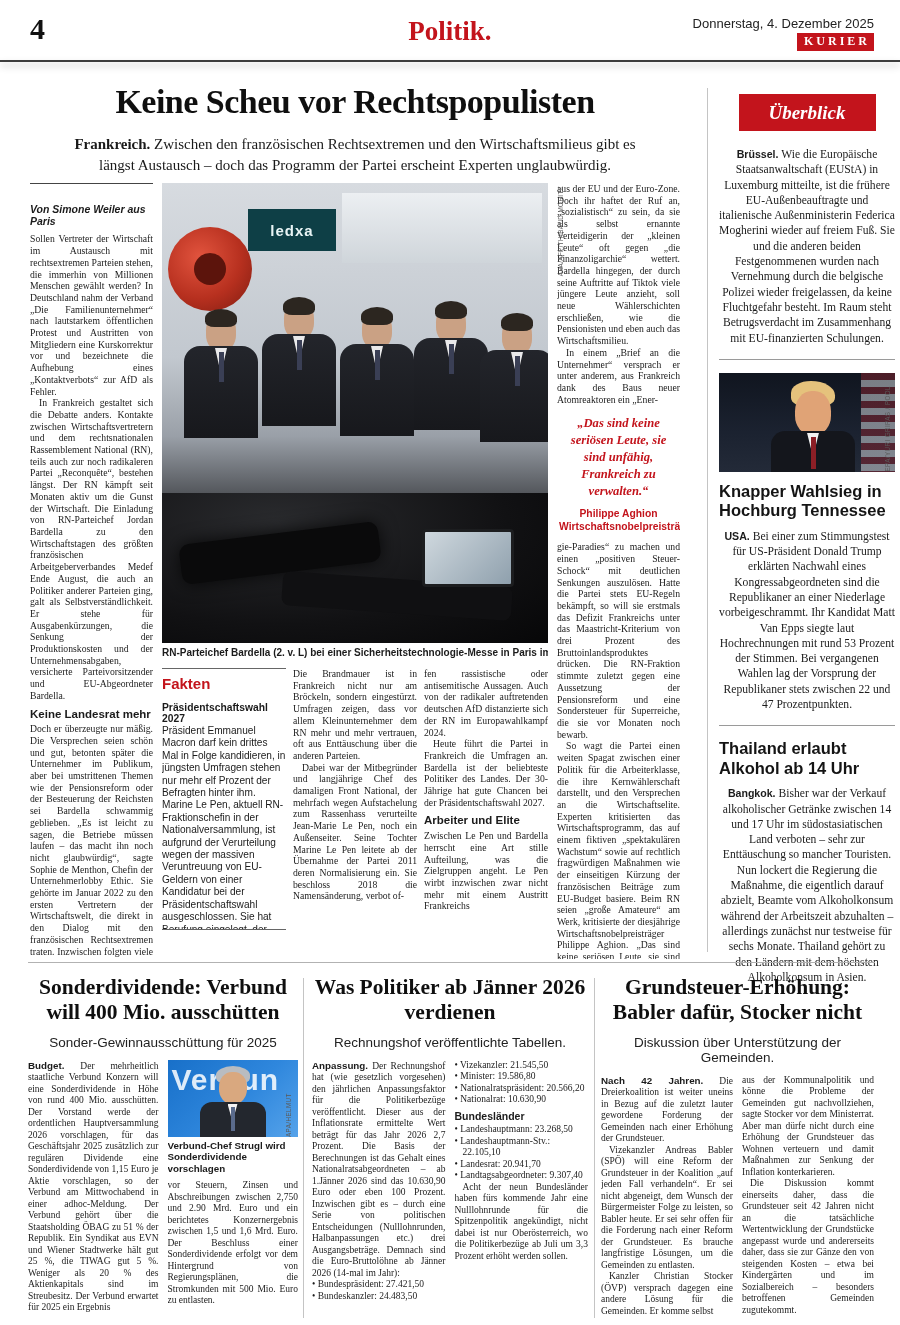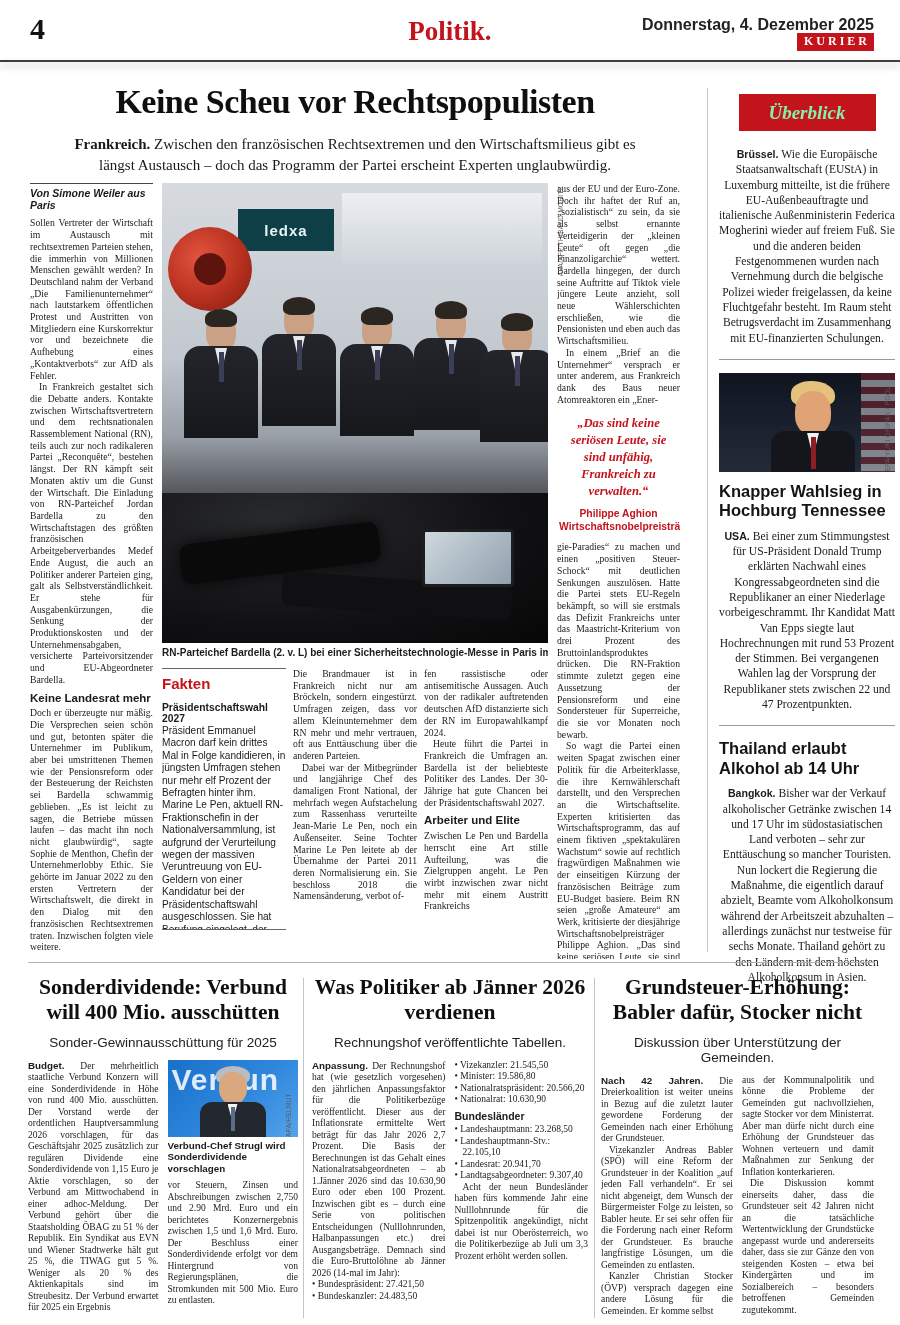--- a/index.html
+++ b/index.html
@@ -6,49 +6,49 @@
   html, body { background:#fff; }
   body {
     width: 900px; height: 1325px; position: relative; overflow: hidden;
     font-family: "Liberation Serif", serif; color:#1b1b1b;
   }
   
   .pagenum { position:absolute; left:30px; top:12px; font-size:30px; font-weight:bold; color:#111; }
   .section-title { position:absolute; left:0; right:0; top:16px; text-align:center;
     font-size:27px; font-weight:600; color:#c3141c; }
   .dateline { position:absolute; right:26px; top:16px; font-family:"Liberation Sans",sans-serif;
-    font-size:16px; font-weight:bold; color:#222; }
+    font-size:13px; font-weight:normal; color:#222; }
   .brandbox { position:absolute; right:26px; top:33px; background:#c3141c; color:#fff;
     font-family:"Liberation Serif",serif; font-weight:bold; font-size:12px;
     letter-spacing:3px; padding:1px 4px 2px 7px; }
   .header-rule { position:absolute; left:0; right:0; top:60px; height:2px; background:#3c3c3c;
     box-shadow:0 4px 7px rgba(0,0,0,0.28); }
 
   
   .main-head { position:absolute; left:30px; top:84px; width:650px; text-align:center; }
   .main-head h1 { font-size:34px; line-height:1.05; font-weight:bold; color:#0f0f0f; letter-spacing:-0.5px; }
   .lede { margin:14px auto 0; max-width:600px; font-size:15px; line-height:1.45; color:#1a1a1a; }
   .lede b { font-weight:bold; }
 
   .main-body { position:absolute; left:30px; top:183px; width:650px; height:776px;
     display:flex; gap:9px; overflow:hidden; }
   .ncol { width:123px; flex:0 0 123px; font-size:9.7px; line-height:11.7px; text-align:justify;
     overflow:hidden; }
   .ncol p { text-indent:9px; hyphens:auto; }
   .ncol p.nofirst { text-indent:0; }
   .byline { font-family:"Liberation Sans",sans-serif; font-style:italic; font-weight:bold;
-    font-size:10.5px; border-top:1px solid #444; padding:4px 0 6px; text-align:left; }
+    font-size:10.5px; border-top:1px solid #444; padding:20px 0 6px; text-align:left; }
   .colsub { font-family:"Liberation Sans",sans-serif; font-weight:bold; font-size:11.5px;
     text-align:left; margin:7px 0 3px; text-indent:0; }
 
   .mid { width:386px; flex:0 0 386px; position:relative; }
   .photo-main { width:386px; height:460px; position:relative; overflow:hidden;
     background:linear-gradient(180deg,#d7dbe0 0%,#c2c8cf 38%,#9aa0a8 55%,#3a3c40 72%,#141416 88%,#0c0c0d 100%); }
   .ph-panel { position:absolute; background:linear-gradient(180deg,#eceff2,#cfd5da); }
-  .ph-sign { position:absolute; left:76px; top:26px; width:96px; height:42px; background:#0e3f46;
+  .ph-sign { position:absolute; left:86px; top:26px; width:88px; height:42px; background:#0e3f46;
     color:#e8f4f5; font-family:"Liberation Sans",sans-serif; font-size:15px; font-weight:bold;
     display:flex; align-items:center; justify-content:center; letter-spacing:1px; }
   .ph-red-machine { position:absolute; left:6px; top:44px; width:84px; height:84px; border-radius:50%;
     background:radial-gradient(circle at 38% 36%, #e2543e 0%, #b7301f 55%, #7e1c11 100%); }
   .ph-red-machine:after { content:""; position:absolute; left:26px; top:26px; width:32px; height:32px;
     border-radius:50%; background:#5c140c; }
   .person { position:absolute; }
   .p-head { width:30px; height:38px; border-radius:46% 46% 42% 42%; background:#caa184; position:relative; margin:0 auto; }
   .p-hair { position:absolute; left:-1px; top:-4px; width:32px; height:18px; border-radius:50% 50% 30% 30%; background:#2c2620; }
   .p-body { width:74px; height:92px; margin:-5px auto 0; border-radius:16px 16px 0 0;
@@ -85,21 +85,21 @@
   .vcredit { position:absolute; writing-mode:vertical-rl; transform:rotate(180deg);
     font-family:"Liberation Sans",sans-serif; font-size:6.3px; color:#5a5a5a; letter-spacing:.4px; }
   .credit-mainphoto { left:557px; top:186px; }
   .credit-trump { left:884px; top:386px; }
 
   
   .v-rule-main { position:absolute; left:707px; top:88px; width:1px; height:864px; background:#c4c4c4; }
   .sidebar { position:absolute; left:719px; top:88px; width:176px; }
   .overview-box { width:137px; height:37px; background:#c3141c; margin:6px auto 0;
     display:flex; align-items:center; justify-content:center; }
-  .overview-box span { color:#86efac; font-style:italic; font-weight:bold; font-size:19px;
+  .overview-box span { color:#ffffff; font-style:italic; font-weight:bold; font-size:19px;
     font-family:"Liberation Serif",serif; }
   .sb-article { margin-top:16px; }
   .sb-title { font-family:"Liberation Sans",sans-serif; font-weight:bold; font-size:16.5px;
     line-height:1.18; color:#141414; margin-bottom:8px; }
   .sb-body { font-size:11.6px; line-height:1.32; text-align:center; }
   .sb-body b { font-family:"Liberation Sans",sans-serif; font-size:10.6px; }
   .sb-div { height:1px; background:#9a9a9a; margin:13px 0; }
   .photo-trump { width:176px; height:99px; position:relative; overflow:hidden;
     background:linear-gradient(180deg,#10151f 0%,#1b2230 60%,#232a38 100%); margin-top:2px; }
   .flag-stripes { position:absolute; right:0; top:0; width:34px; height:99px; opacity:.55;

